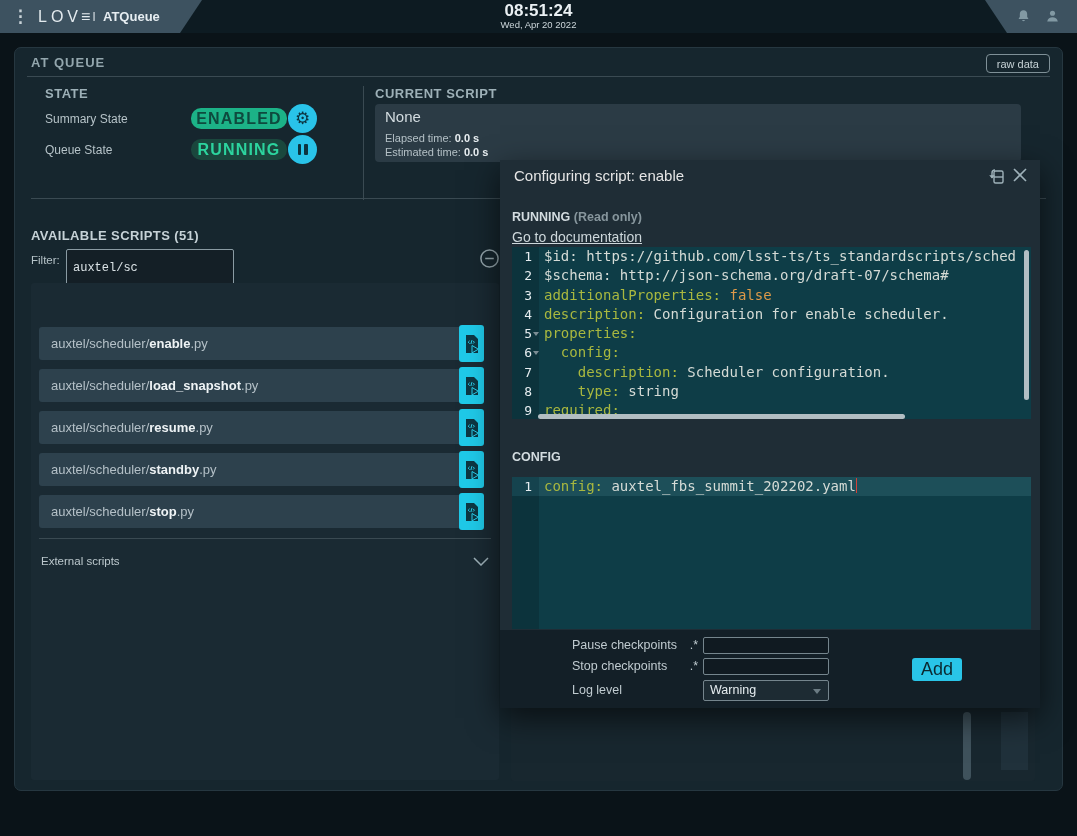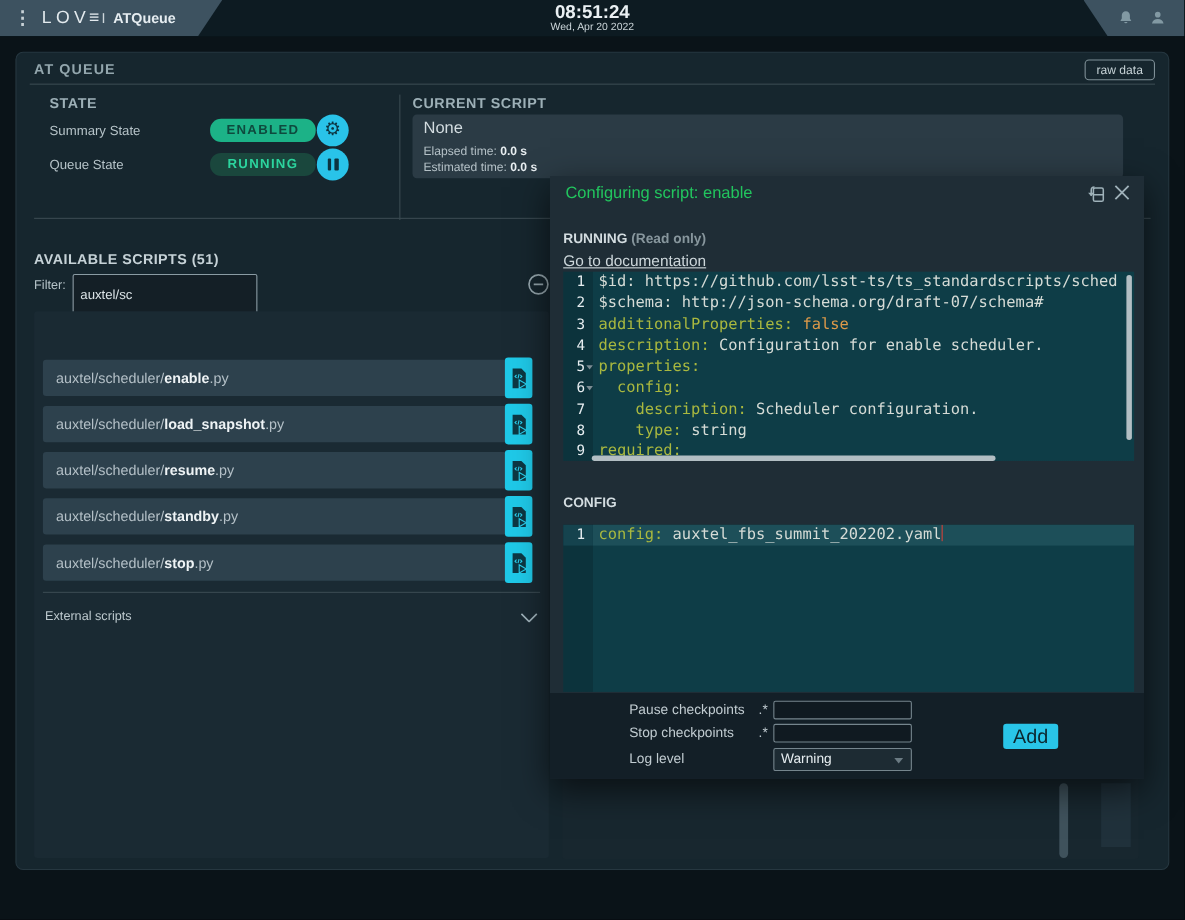--- a/index.html
+++ b/index.html
@@ -33,21 +33,21 @@
   .raw-data-btn { position:absolute; right:12px; top:6px; height:19px; padding:2px 10px;
     border:1px solid #7f9097; border-radius:4px; background:transparent; color:#c6d2d6;
     font-size:11px; font-family:inherit; cursor:pointer; }
   .panel-divider { position:absolute; top:28px; left:12px; right:12px; height:0; border-top:1px solid #3a4a52; }
   .sec-title { font-size:13px; font-weight:bold; letter-spacing:0.5px; color:#9db0b7; }
   .state-title { position:absolute; left:30px; top:38px; }
   .row-label { font-size:12px; color:#b6c3c8; }
   .lbl-summary { position:absolute; left:30px; top:64px;text-align:right; }
   .lbl-queue { position:absolute; left:30px; top:95px; }
   .badge { position:absolute; width:96px; height:21px; border-radius:10px; text-align:center;
-    font-size:12px; font-weight:bold; letter-spacing:1.2px; line-height:21px; }
+    font-size:16px; font-weight:bold; letter-spacing:1.2px; line-height:21px; }
   .badge-enabled { left:176px; top:60px; background:#1cb287; color:#0e4a3e; }
   .badge-running { left:176px; top:91px; background:#1a473d; color:#2cd49e; }
   .circle-btn { position:absolute; width:29px; height:29px; border-radius:50%; background:#29c3e9;
     display:flex; align-items:center; justify-content:center; cursor:pointer; }
   .cfg-circle { left:273px; top:56px; }
   .pause-circle { left:273px; top:87px; }
   .gear-glyph { color:#0c3440; font-size:17px; line-height:1; font-family:"DejaVu Sans", sans-serif; }
   .pause-glyph { display:flex; gap:3px; }
   .pause-glyph i { display:block; width:3.5px; height:11px; background:#0c3440; border-radius:1px; }
   .vdivider { position:absolute; left:348px; top:38px; height:114px; width:0; border-left:1px solid #3a4a52; }
@@ -55,21 +55,21 @@
   .cs-card { position:absolute; left:360px; top:56px; width:646px; height:58px; background:#2b3b45; border-radius:4px; }
   .cs-name { position:absolute; left:10px; top:4px; font-size:15px; color:#d3dce0; }
   .cs-line { position:absolute; left:10px; font-size:11px; color:#b4c0c6; }
   .cs-line b { color:#e9eff2; }
   .cs-elapsed { top:28px; } .cs-estimated { top:42px; }
   .hdivider2 { position:absolute; top:150px; left:16px; right:16px; border-top:1px solid #3a4a52; }
   .avail-title { position:absolute; left:16px; top:180px; font-size:13px; font-weight:bold; color:#c6d2d7; letter-spacing:0.4px; }
   .filter-label { position:absolute; left:16px; top:206px; font-size:11.5px; color:#b6c3c8; }
   .filter-input { position:absolute; left:51px; top:201px; width:168px; height:38px;
     background:#141f26; border:1px solid #8a9ba3; border-radius:2px; color:#dbe3e6;
-    font-size:12px; padding:0 6px; font-family:Liberation Sans, sans-serif; }
+    font-size:12px; padding:0 6px; font-family:Liberation Mono, monospace; }
   .collapse-all { position:absolute; left:464px; top:200px; width:21px; height:21px; cursor:pointer; }
   
   .right-region { position:absolute; left:496px; top:183px; width:524px; height:550px;
     background:#18272f; border-radius:3px; }
   .right-scrollbar { position:absolute; left:948px; top:664px; width:8px; height:68px; background:#3f525c; border-radius:4px; cursor:pointer; }
   .right-lightcol { position:absolute; left:986px; top:664px; width:27px; height:58px; background:#20313b; }
   
   .scripts-box { position:absolute; left:16px; top:235px; width:468px; height:497px; background:#1a2a33; border-radius:3px; }
   .group-header { position:absolute; left:10px; right:10px; height:20px; font-size:11.5px; color:#bcc8cd; cursor:pointer; }
   .group-header .chev { position:absolute; right:0; top:2px; }
@@ -78,21 +78,21 @@
   .script-row { position:absolute; left:8px; width:445px; height:43px; }
   .row-card { position:absolute; left:0; top:0; width:424px; height:33px; background:#2d414d;
     border-radius:3px; display:flex; align-items:center; padding-left:12px; font-size:13px; color:#b4c0c7; }
   .row-card b { color:#eef3f5; font-weight:bold; }
   .launch-btn { position:absolute; right:0; top:-2px; width:25px; height:37px; background:#1fc9e8;
     border:none; border-radius:3px; display:flex; align-items:center; justify-content:center; cursor:pointer; }
   .r0{top:44px}.r1{top:86px}.r2{top:128px}.r3{top:170px}.r4{top:212px}
   
   .modal { position:absolute; left:500px; top:160px; width:540px; height:548px; background:#1f2d36;
     box-shadow:0 10px 30px rgba(0,0,0,.6); }
-  .modal-title { position:absolute; left:14px; top:7px; font-size:15px; color:#22c55e; }
+  .modal-title { position:absolute; left:14px; top:7px; font-size:15px; color:#e5e5e5; }
   .modal-resize { position:absolute; left:486px; top:7px; width:20px; height:18px; cursor:pointer; }
   .modal-close { position:absolute; left:512px; top:7px; width:16px; height:16px; cursor:pointer; }
   .schema-label { position:absolute; left:12px; top:50px; font-size:12.5px; font-weight:bold; color:#d3dce0; }
   .schema-label .ro { color:#87969d; }
   .doc-link { position:absolute; left:12px; top:69px; font-size:14px; color:#cdd7db; text-decoration:underline; cursor:pointer; }
   .editor { position:absolute; left:12px; font-family:"DejaVu Sans Mono", monospace; font-size:14px;
     line-height:19.3px; overflow:hidden; background:linear-gradient(90deg,#0c333c 27px,#0e3d47 27px); cursor:text; }
   .schema-editor { top:87px; width:519px; height:172px; }
   .config-editor { top:317px; width:519px; height:152px; }
   .cl { display:flex; }

